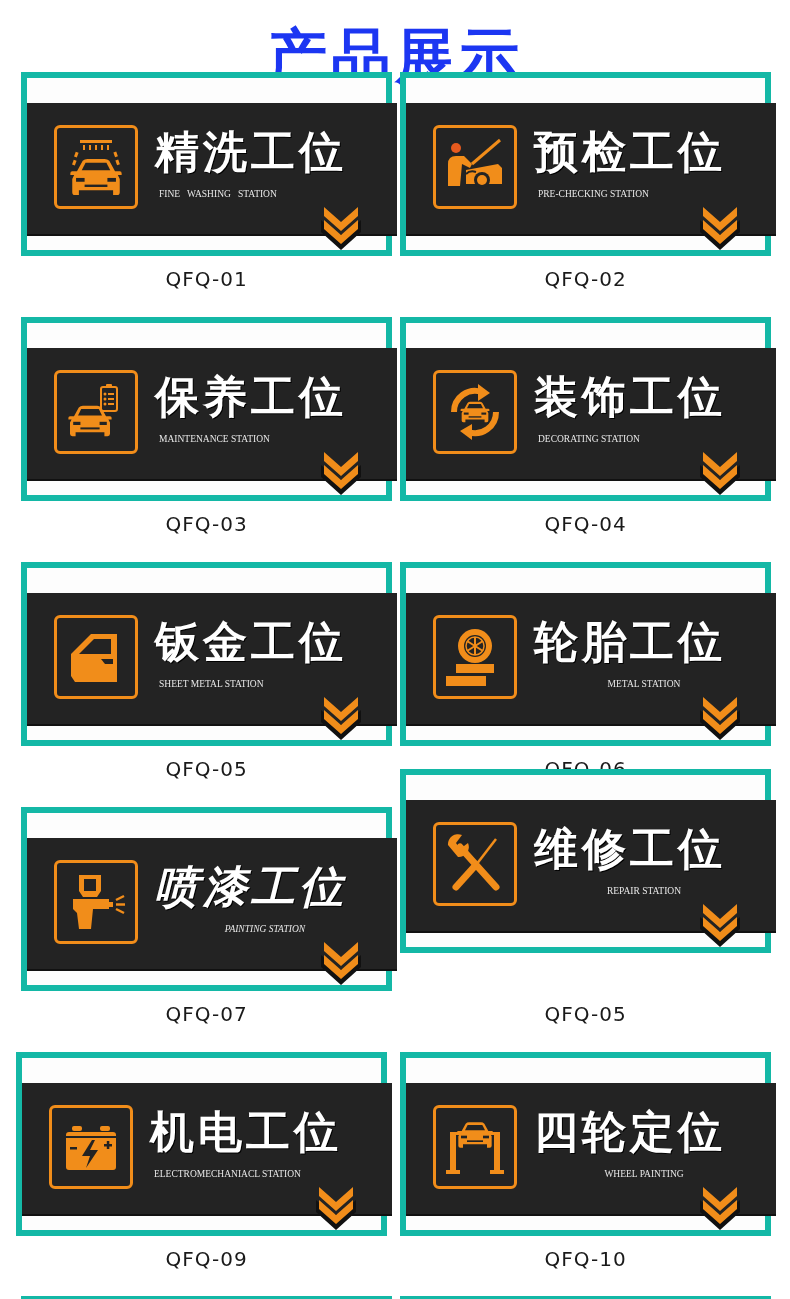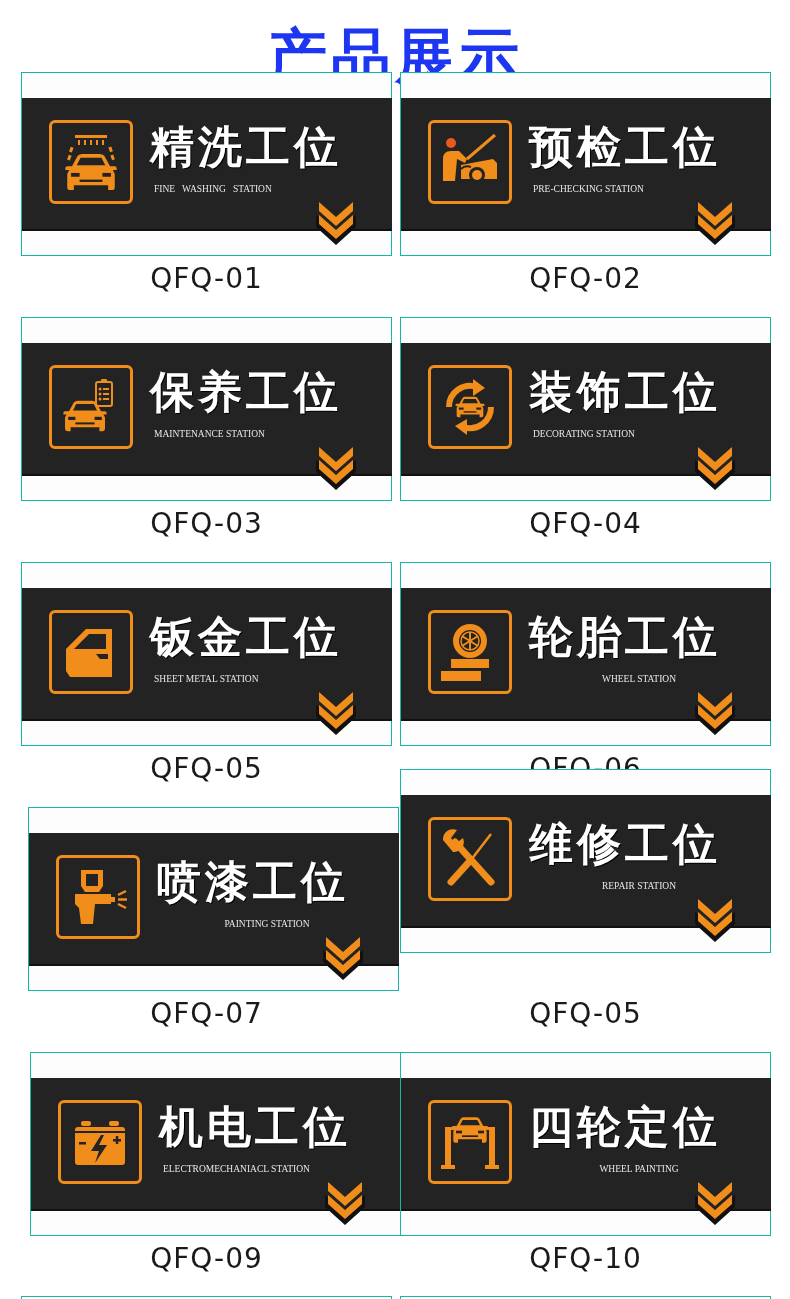--- a/index.html
+++ b/index.html
@@ -8,21 +8,21 @@
     position: relative; overflow: hidden;
     font-family: "DejaVu Sans", sans-serif;
   }
   .page-title {
     position: absolute; left: 0; top: 20px; width: 790px; text-align: center;
     font-family: "DejaVu Sans", sans-serif; font-weight: bold;
     font-size: 60px; line-height: 72px; color: #1c36f2; letter-spacing: 4px;
   }
   .card {
     position: absolute; width: 371px; height: 184px;
-    background: #fdfdfd; border: 1px solid #14b8a6; box-sizing: border-box;
+    background: #fdfdfd; border: 6px solid #14b8a6; box-sizing: border-box;
   }
   .card .band {
     position: absolute; left: 0; top: 25px; width: 370px; height: 131px;
     background: #232323; border-bottom: 2px solid #111;
   }
   .icon-box {
     position: absolute; left: 27px; top: 22px; width: 84px; height: 84px;
     box-sizing: border-box; border: 3px solid #f18d1a; border-radius: 6px;
     display: flex; align-items: center; justify-content: center;
   }
@@ -38,21 +38,21 @@
     position: absolute; left: 128px; top: 85px; width: 220px;
     color: #e8e8e8; font-family: "Liberation Serif", serif;
     font-size: 9.5px; line-height: 12px; text-align: center; white-space: nowrap;
   }
   .title-en.left { text-align: left; left: 132px; }
   .chevron {
     position: absolute; left: 294px; top: 101px; width: 40px; height: 46px;
   }
   .code {
     position: absolute; width: 371px; text-align: center;
-    font-family: "DejaVu Sans", sans-serif; font-size: 28px; line-height: 34px;
+    font-family: "DejaVu Sans", sans-serif; font-size: 20px; line-height: 34px;
     color: #1a1a1a; letter-spacing: 1px;
   }
 </style>
 </head>
 <body>
 
 <div class="page-title">产品展示</div>
 
 <svg width="0" height="0" style="position:absolute">
   <defs>
@@ -195,29 +195,29 @@
         <g stroke="#f18d1a" stroke-width="2">
           <line x1="33" y1="13" x2="33" y2="31"></line>
             <line x1="25" y1="17" x2="41" y2="27"></line>
             <line x1="25" y1="27" x2="41" y2="17"></line>
         </g>
         <rect x="14" y="40" width="38" height="9" fill="#f18d1a"></rect>
         <rect x="4" y="52" width="40" height="10" fill="#f18d1a"></rect>
       </svg>
     </div>
     <div class="title-cn">轮胎工位</div>
-    <div class="title-en">WHEEL STATION</div>
+    <div class="title-en">METAL STATION</div>
     <svg class="chevron">
         <use href="#sym-chevron"></use>
       </svg>
   </div>
 </div>
 <div class="code" style="left:400px; top:752px;">QFQ-06</div>
 
-<div class="card" style="left:28px; top:807px;">
+<div class="card" style="left:21px; top:807px;font-style:italic;">
   <div class="band">
     <div class="icon-box">
       <svg viewBox="0 0 66 66">
         <path d="M16 6 L38 6 L38 22 L34 28 L20 28 L16 22 Z" fill="#f18d1a"></path>
         <rect x="21" y="10" width="12" height="12" fill="#232323"></rect>
         <path d="M10 30 L46 30 L46 40 L30 40 L28 60 L16 60 L14 44 L10 40 Z" fill="#f18d1a"></path>
         <rect x="46" y="33" width="4" height="5" fill="#f18d1a"></rect>
         <g stroke="#f18d1a" stroke-width="2.5">
           <line x1="53" y1="31" x2="61" y2="27"></line>
             <line x1="53" y1="35.5" x2="62" y2="35.5"></line>
@@ -246,21 +246,21 @@
     </div>
     <div class="title-cn">维修工位</div>
     <div class="title-en">REPAIR STATION</div>
     <svg class="chevron">
         <use href="#sym-chevron"></use>
       </svg>
   </div>
 </div>
 <div class="code" style="left:400px; top:997px;">QFQ-05</div>
 
-<div class="card" style="left:30px; top:1052px;">
+<div class="card" style="left:16px; top:1052px;">
   <div class="band">
     <div class="icon-box">
       <svg viewBox="0 0 66 66">
         <rect x="14" y="12" width="10" height="5" rx="2" fill="#f18d1a"></rect>
         <rect x="42" y="12" width="10" height="5" rx="2" fill="#f18d1a"></rect>
         <rect x="8" y="18" width="50" height="38" rx="3" fill="#f18d1a"></rect>
         <rect x="8" y="22" width="50" height="2" fill="#232323"></rect>
         <rect x="12" y="33" width="7" height="2.5" fill="#232323"></rect>
         <rect x="46" y="30" width="8" height="2.5" fill="#232323"></rect>
           <rect x="48.8" y="27" width="2.5" height="8" fill="#232323"></rect>

